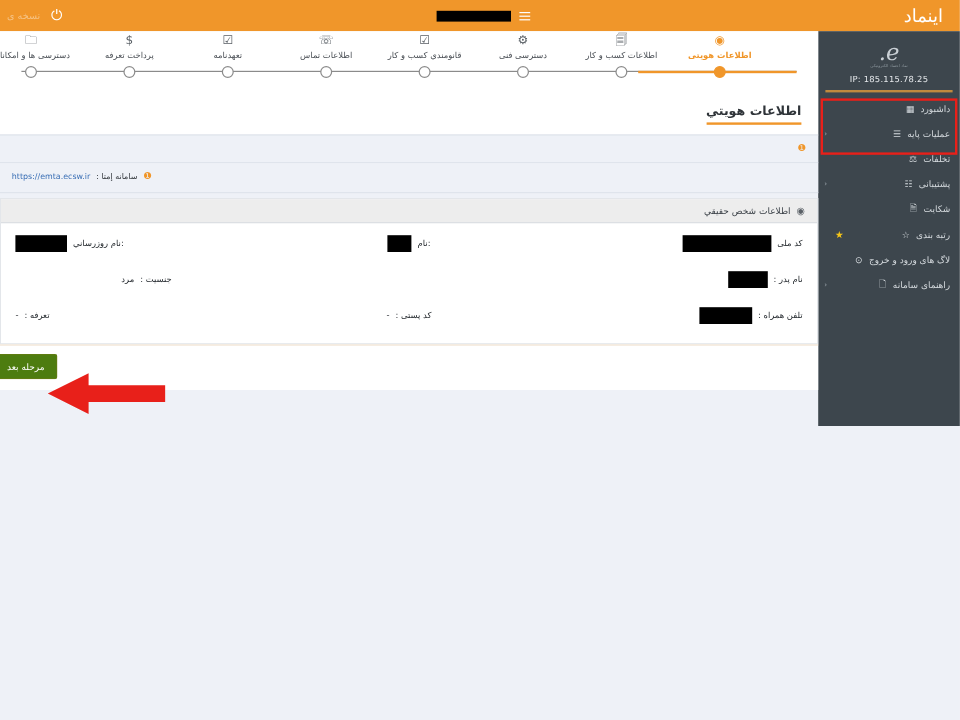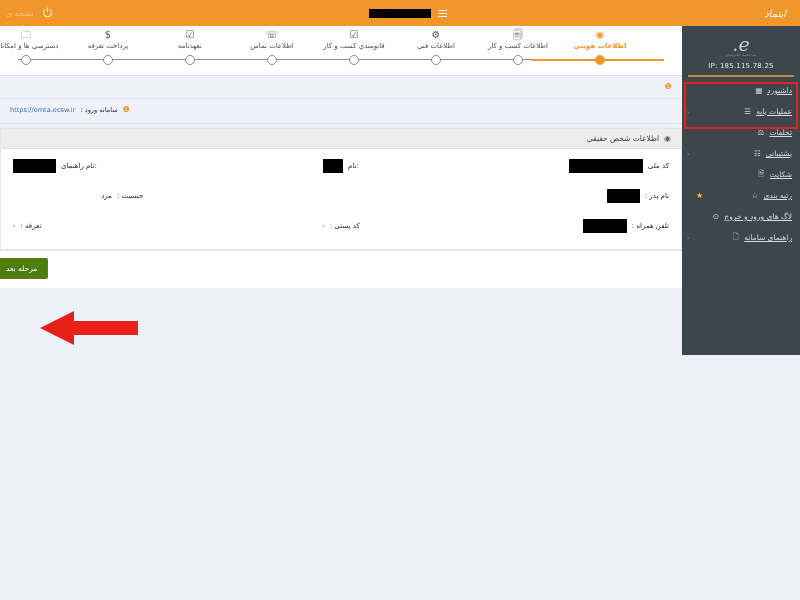--- a/index.html
+++ b/index.html
@@ -12,21 +12,21 @@
   #app { position: relative; width: 800px; height: 600px; background:#eef1f7; }
 
   
   .topbar {
     position: absolute; top:0; left:0; width:800px; height:26px;
     background:#f0962a;
     display:flex; align-items:center; justify-content:space-between;
     direction: rtl;
   }
   .topbar-right { display:flex; align-items:center; gap:8px; padding-right:14px; }
-  .brand-text { color:#fff; font-size:10px; letter-spacing:.5px;font-style:italic; }
+  .brand-text { color:#fff; font-size:15px; letter-spacing:.5px; }
   .hamburger { width:9px; height:9px; position:relative; display:inline-block; }
   .hamburger i { position:absolute; left:0; width:9px; height:1.2px; background:#fff; display:block; }
   .hamburger i:nth-child(1){ top:1px;} .hamburger i:nth-child(2){ top:4px;} .hamburger i:nth-child(3){ top:7px;}
   .redacted-top { background:#000; height:9px; width:62px; display:inline-block; }
   .topbar-left { display:flex; align-items:center; gap:9px; padding-left:6px; }
   .power-icon { color:#fff; font-size:12px; line-height:1; }
   .version-text { color:#f6c487; font-size:8px; }
 
   
   .sidebar {
@@ -38,21 +38,21 @@
   .logo-sub { position:absolute; bottom:5px; left:50%; transform:translateX(-50%); font-size:3.4px; color:#8c969d; letter-spacing:.2px; white-space:nowrap; }
   .sidebar-ip { text-align:center; font-size:7px; color:#e6e9ec; padding-bottom:5px; letter-spacing:.2px; }
   .sidebar-divider { height:2px; background:#c08a3e; margin:0 6px 3px 6px; }
   .menu { list-style:none; }
   .menu-item {
     display:flex; align-items:center; justify-content:flex-start;
     height:21px; padding:0 8px 0 6px; color:#d5dade; font-size:7.5px;
     position:relative; gap:5px; direction:rtl;
   }
   .menu-item .mi-icon { font-size:7.5px; color:#d5dade; width:9px; text-align:center; }
-  .menu-item .mi-label { flex:0 0 auto;text-decoration:underline; }
+  .menu-item .mi-label { flex:0 0 auto; }
   .menu-item .mi-caret { position:absolute; left:5px; font-size:6px; color:#9aa3aa; }
   .menu-item .mi-star { position:absolute; left:14px; font-size:8px; color:#f5c518; }
   .menu-row { display:flex; align-items:center; gap:4px; }
   
   .red-box {
     position:absolute; top:56px; right:2px; width:114px; height:47px;
     border:2.5px solid #e8201a; pointer-events:none;
   }
 
   
@@ -237,21 +237,21 @@
         <span class="s-label">اطلاعات هویتی</span>
         <span class="s-dot"></span>
       </div>
       <div class="step" style="right:164px;">
         <span class="s-icon">🗐</span>
         <span class="s-label">اطلاعات کسب و کار</span>
         <span class="s-dot"></span>
       </div>
       <div class="step" style="right:246px;">
         <span class="s-icon">⚙</span>
-        <span class="s-label">اطلاعات فنی</span>
+        <span class="s-label">دسترسی فنی</span>
         <span class="s-dot"></span>
       </div>
       <div class="step" style="right:328px;">
         <span class="s-icon">☑</span>
         <span class="s-label">قانومندي کسب و کار</span>
         <span class="s-dot"></span>
       </div>
       <div class="step" style="right:410px;">
         <span class="s-icon">☏</span>
         <span class="s-label">اطلاعات تماس</span>
@@ -270,49 +270,52 @@
       <div class="step" style="right:656px;">
         <span class="s-icon">🗀</span>
         <span class="s-label">دسترسی ها و امکانات</span>
         <span class="s-dot"></span>
       </div>
     </div>
   </div>
 
   <div class="content">
 
+    <div class="page-title-wrap">
+      <span class="page-title">اطلاعات هويتي</span>
+    </div>
 
     <div class="alert-bar">
       <span class="alert-ico">❶</span>
     </div>
 
     <div class="alert-bar second" style="justify-content:flex-end;border-top:none;">
       <span class="alert-ico">❶</span>
-      <span>سامانه ورود :</span>
+      <span>سامانه إمتا :</span>
       <a class="alert-link" href="#">https://emta.ecsw.ir</a>
     </div>
 
     <div class="panel">
       <div class="panel-head">
         <span class="ph-ico">◉</span>
         <span>اطلاعات شخص حقيقي</span>
       </div>
       <div class="panel-body">
 
         <div class="form-row">
           <div class="field col-right">
             <span class="f-label">کد ملی</span>
             <span class="redacted" style="width:74px;"></span>
           </div>
           <div class="field col-mid">
             <span class="f-label">:نام</span>
             <span class="redacted" style="width:20px;"></span>
           </div>
           <div class="field col-left">
-            <span class="f-label">:نام راهنمای</span>
+            <span class="f-label">:نام روزرساني</span>
             <span class="redacted" style="width:43px;"></span>
           </div>
         </div>
 
         <div class="form-row">
           <div class="field col-right">
             <span class="f-label">نام پدر :</span>
             <span class="redacted" style="width:33px;"></span>
           </div>
           <div class="field col-mid">

